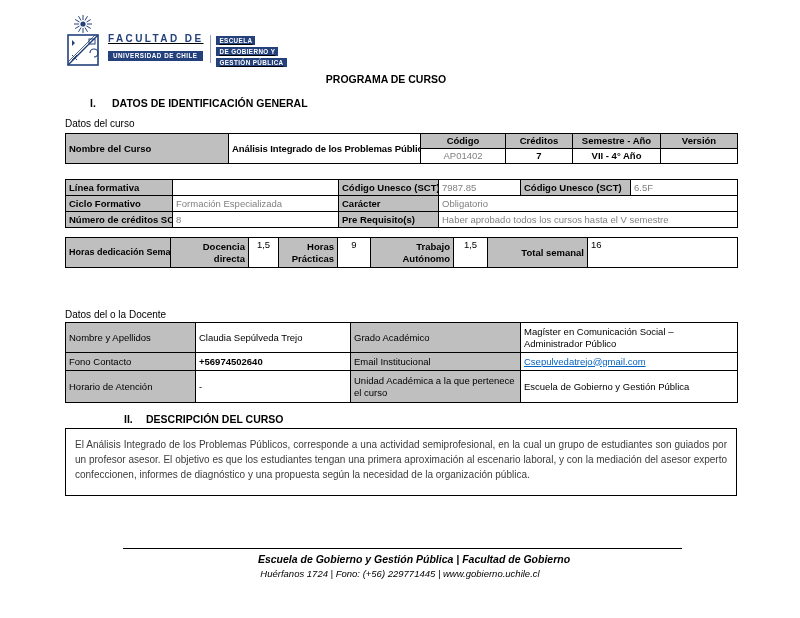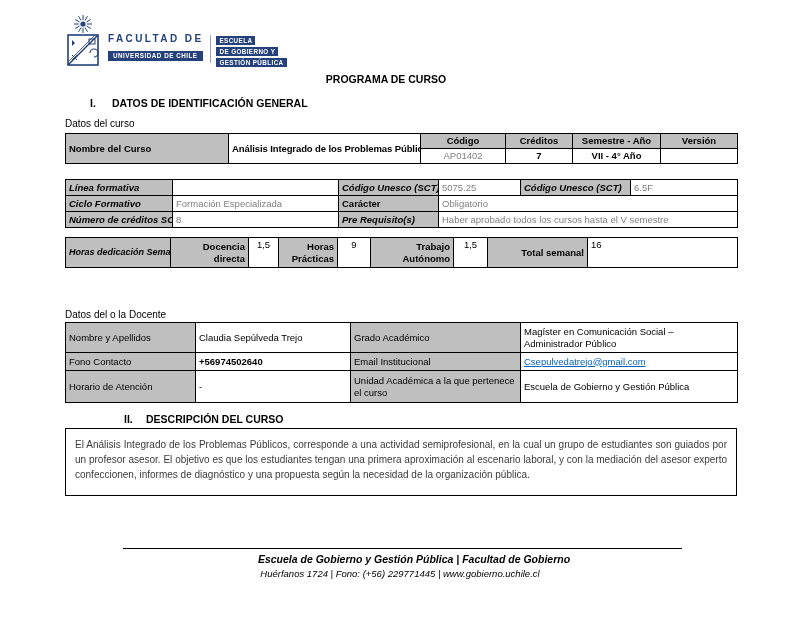--- a/index.html
+++ b/index.html
@@ -7,21 +7,21 @@
   body {
     position: relative;
     background: #ffffff;
     font-family: "Liberation Sans", sans-serif;
     color: #000;
     overflow: hidden;
   }
   .abs { position: absolute; }
 
   
-  .logo-wrap { left: 64px; top: 13px; display: flex; align-items: flex-start; }
+  .logo-wrap { left: 64px; top: 13px; display: flex; align-items: flex-start; text-decoration: underline; }
   .logo-text { margin-left: 6px; padding-top: 21px; color: #24417C; }
   .fac-line1 { font-size: 10px; font-weight: bold; letter-spacing: 2.4px; line-height: 1; }
   .fac-line2 { font-size: 18px; font-weight: bold; letter-spacing: 1.1px; line-height: 1.05; }
   .uni-badge {
     display: inline-block; background: #24417C; color: #fff;
     font-size: 6.3px; font-weight: bold; letter-spacing: 0.5px;
     padding: 1.5px 5px; margin-top: 2px;
   }
   .logo-divider { width: 1px; background: #9aa3b5; height: 28px; margin: 22px 5px 0 7px; }
   .school-chips { padding-top: 23px; }
@@ -42,21 +42,21 @@
   table.doc td {
     border: 1px solid #000; font-size: 9.5px; padding: 1px 3px;
     overflow: hidden; vertical-align: middle; line-height: 1.25;
   }
   .g { background: #BFBFBF; }
   .b { font-weight: bold; }
   .c { text-align: center; }
   .r { text-align: right; }
   .top { vertical-align: top !important; }
   .muted { color: #808080; }
-  .nowrap { white-space: nowrap; font-style: italic; }
+  .nowrap { white-space: nowrap; }
   .course-name { font-size: 8.6px; letter-spacing: -0.1px; white-space: nowrap; }
   .narrow { display: inline-block; width: 50px; }
   a.email-link { color: #0563C1; text-decoration: underline; }
 
   .t-course   { left: 65px; top: 133px; }
   .t-details  { left: 65px; top: 179px; }
   .t-hours    { left: 65px; top: 237px; }
   .t-docente  { left: 65px; top: 322px; }
 
   
@@ -156,21 +156,21 @@
       <col style="width:100px">
       <col style="width:82px">
       <col style="width:110px">
       <col style="width:107px">
     </colgroup>
   <tbody>
       <tr style="height:16px;">
     <td class="g b nowrap">Línea formativa</td>
     <td></td>
     <td class="g b nowrap">Código Unesco (SCT)</td>
-    <td class="muted">5075.25</td>
+    <td class="muted">7987.85</td>
     <td class="g b nowrap">Código Unesco (SCT)</td>
     <td class="muted">6.5F</td>
   </tr>
   <tr style="height:16px;">
     <td class="g b nowrap">Ciclo Formativo</td>
     <td class="muted">Formación Especializada</td>
     <td class="g b">Carácter</td>
     <td colspan="3" class="muted">Obligatorio</td>
   </tr>
   <tr style="height:16px;">

